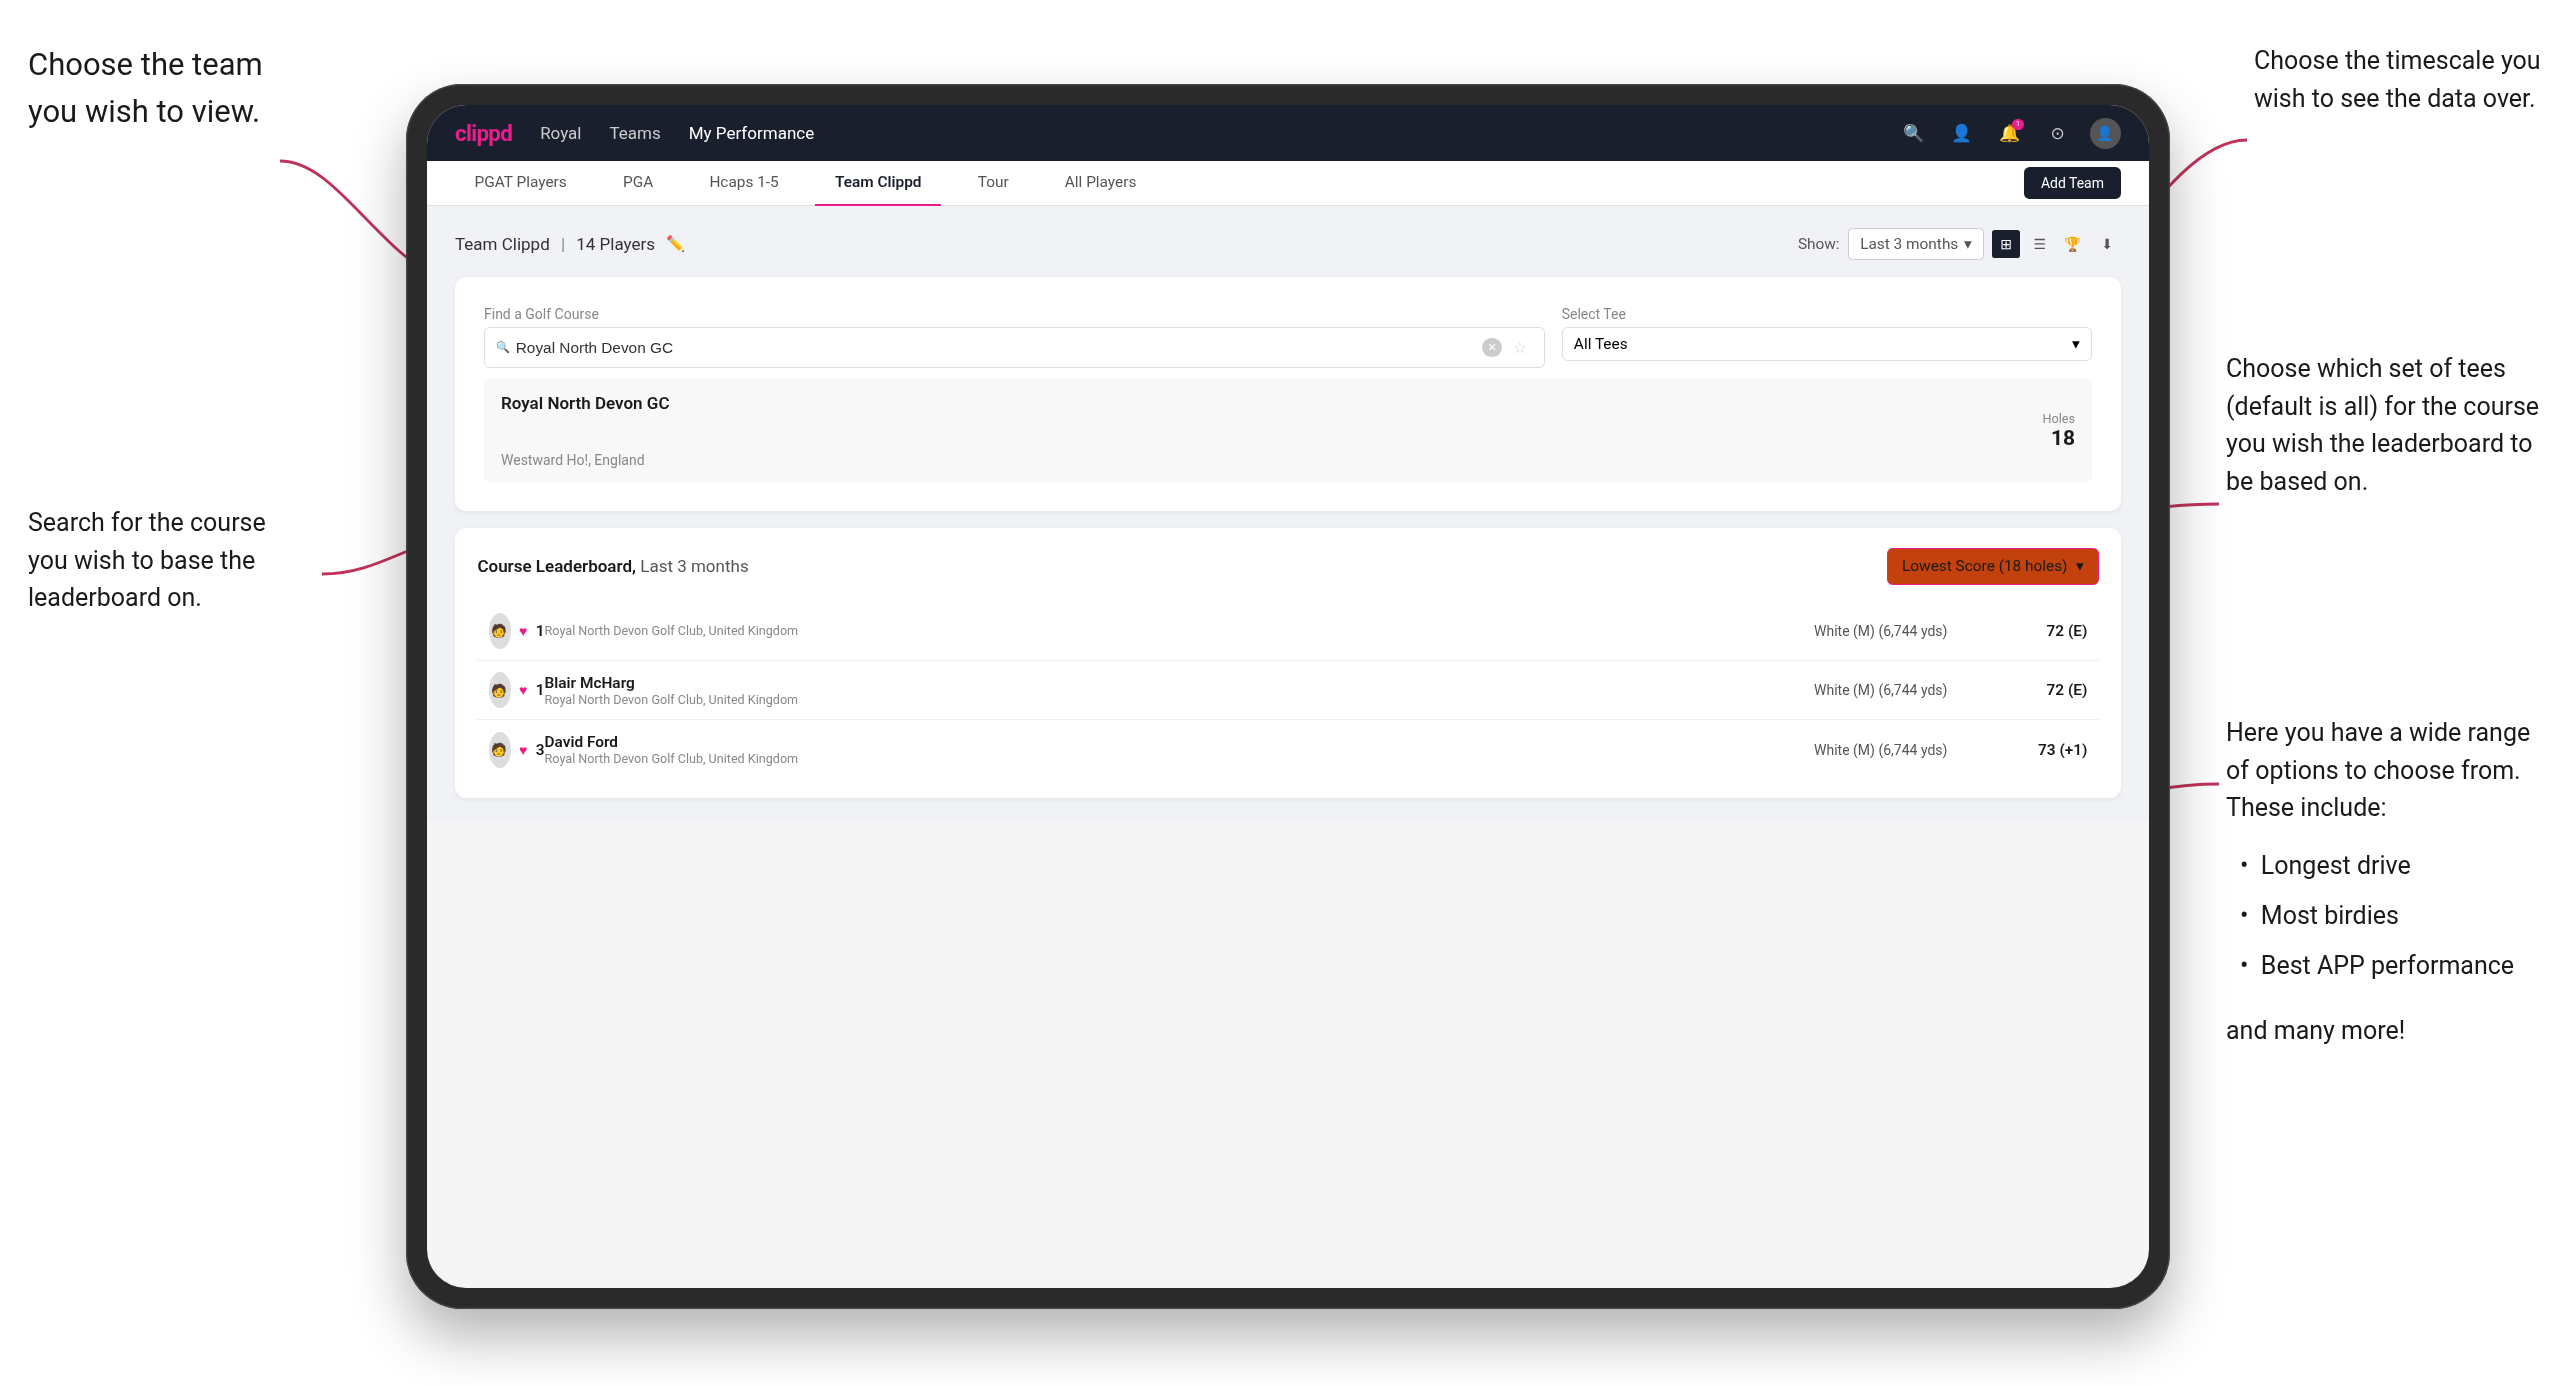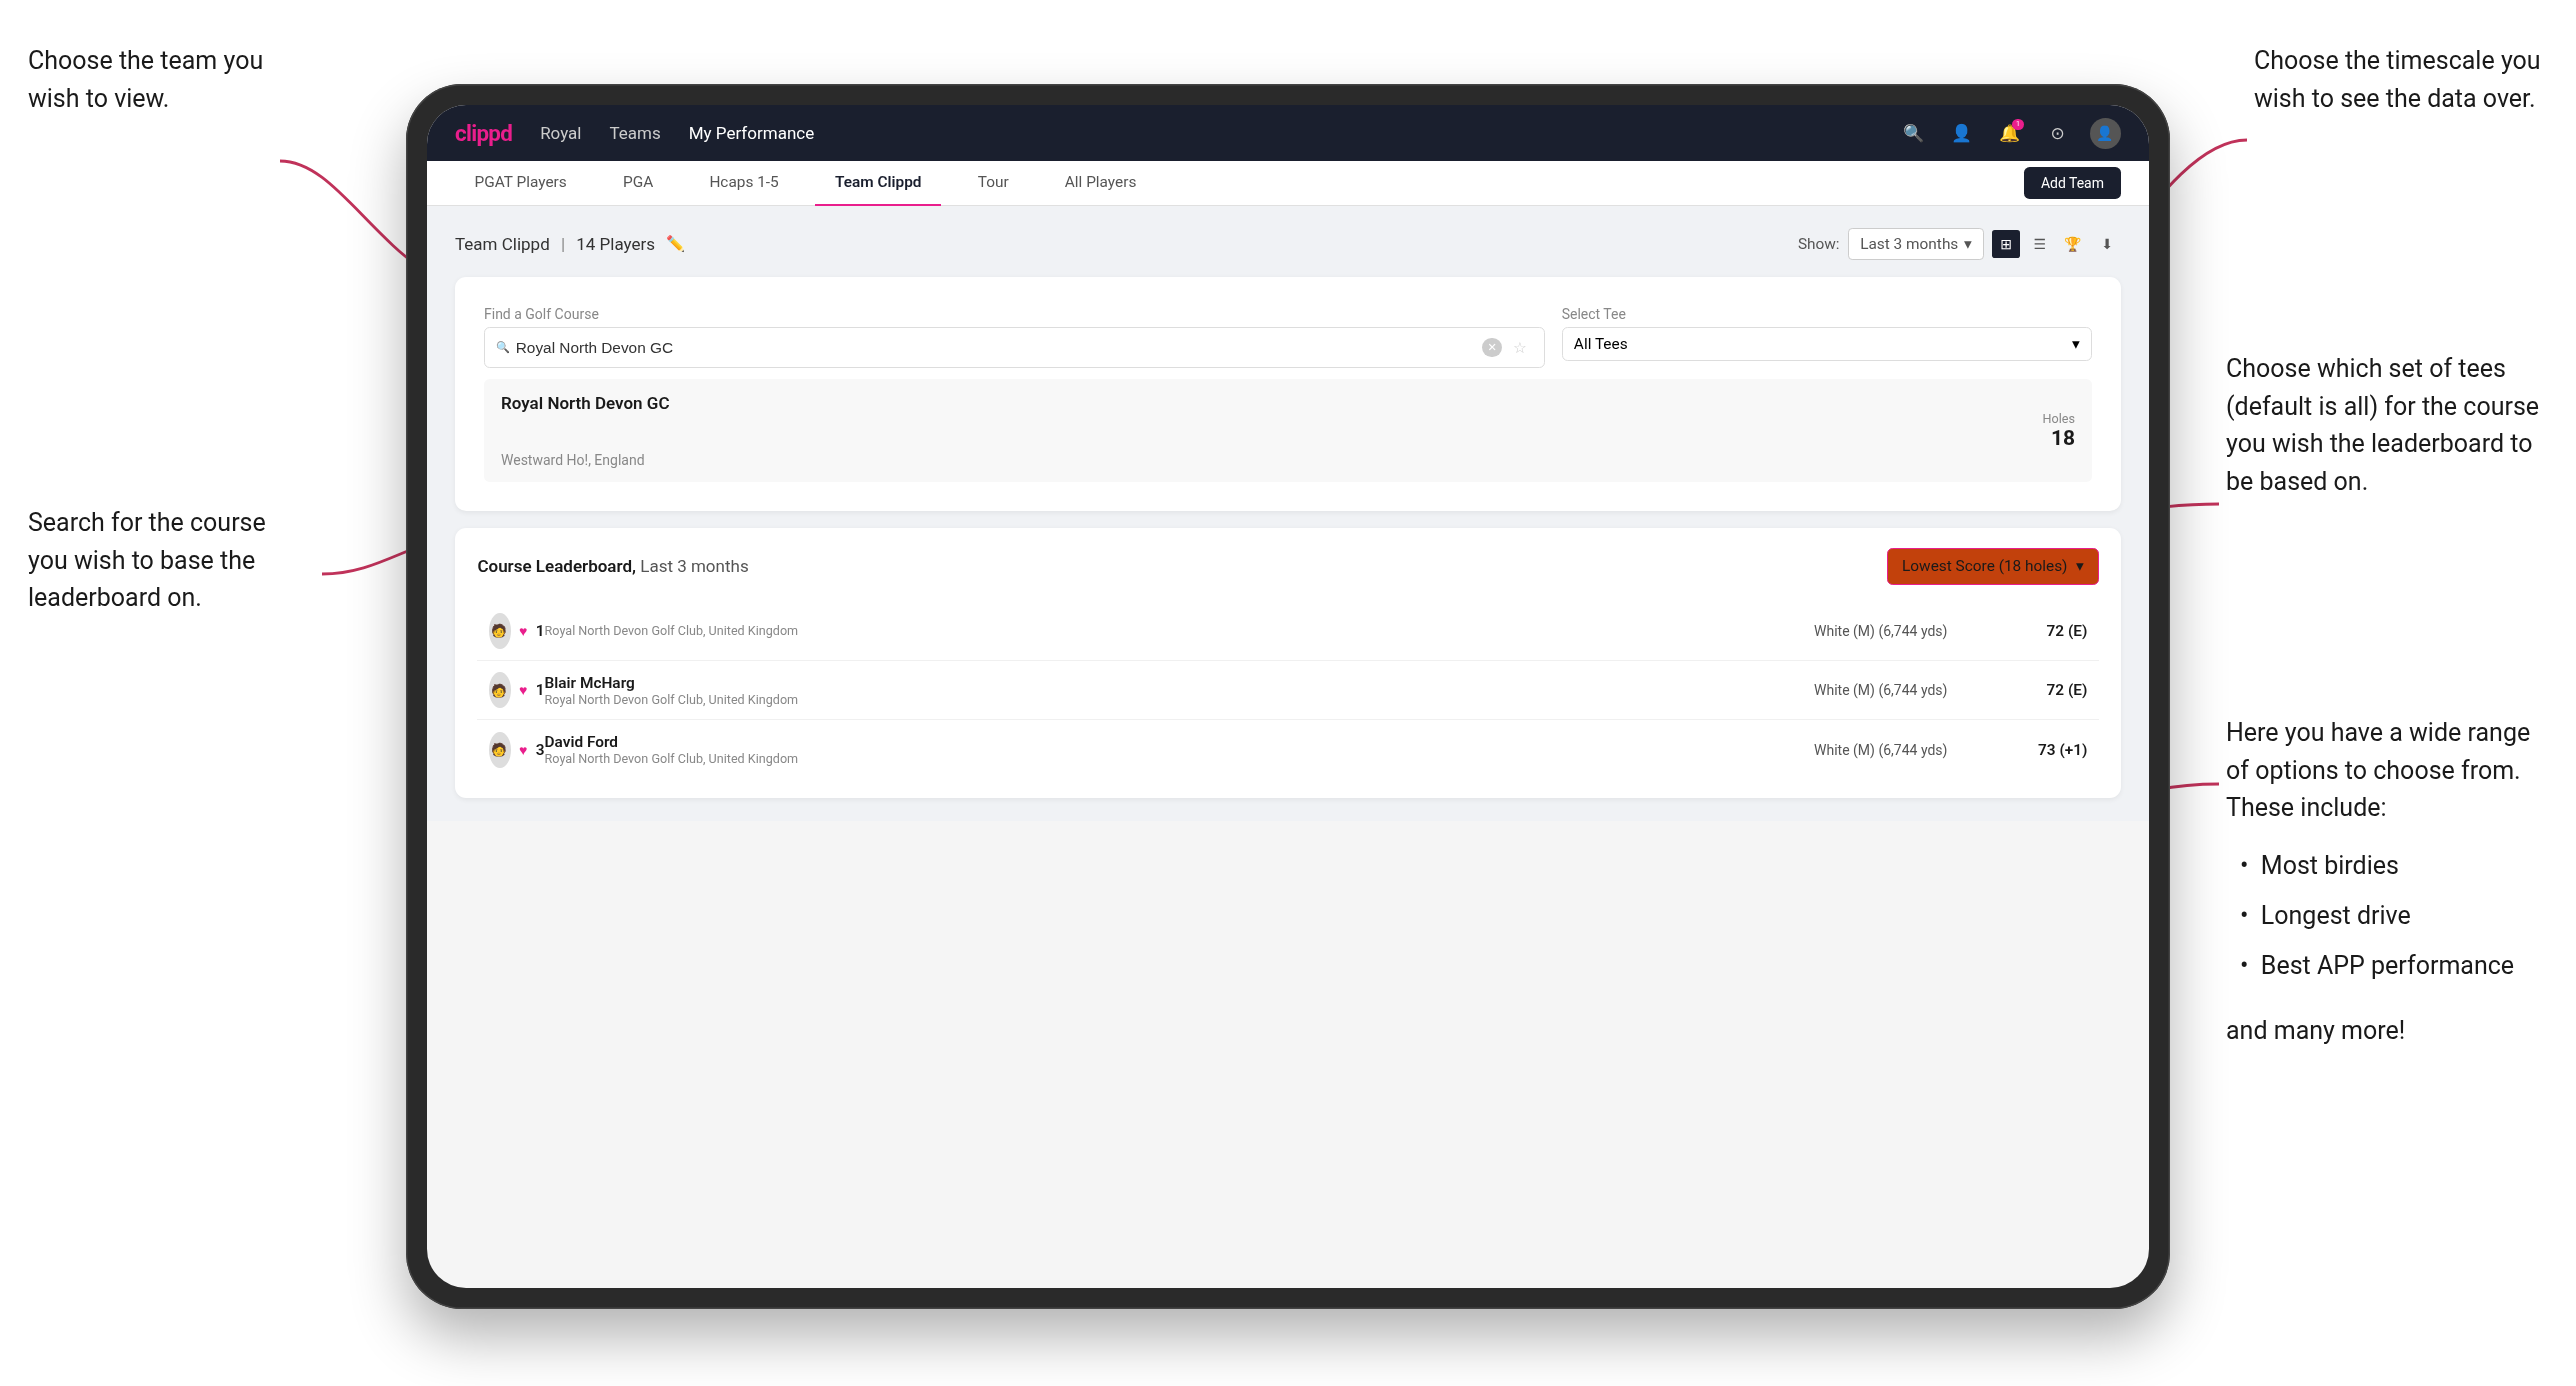--- a/index.html
+++ b/index.html
@@ -491,42 +491,42 @@
     .player-score {
       font-size: 15.4px;
       font-weight: 600;
       color: #1a1a1a;
       text-align: right;
     }
   </style>
 </head>
 <body>
 
-<div class="annotation" style="position:absolute; top:42px; left:28px; font-size:25px; line-height:1.5; max-width:266px;">
+<div class="annotation" style="position:absolute; top:42px; left:28px; font-size:31px; line-height:1.5; max-width:266px;">
   <span>Choose the team you
 wish to view.</span>
 </div>
 
 <div class="annotation" style="position:absolute; top:504px; left:28px; font-size:25px; line-height:1.5; max-width:294px;">
   Search for the course<br>you wish to base the<br>leaderboard on.
 </div>
 
 <div class="annotation" style="position:absolute; top:42px; left:2254px; font-size:25px; line-height:1.5; max-width:308px;">
   Choose the timescale you<br>wish to see the data over.
 </div>
 
 <div class="annotation" style="position:absolute; top:350px; left:2226px; font-size:25px; line-height:1.5; max-width:336px;">
   Choose which set of tees<br>(default is all) for the course<br>you wish the leaderboard to<br>be based on.
 </div>
 
 <div class="annotation" style="position:absolute; top:714px; left:2226px; font-size:25px; line-height:1.5; max-width:336px;">
   Here you have a wide range<br>of options to choose from.<br>These include:
   <div style="margin-top:14px; margin-left:14px; line-height:2;">
+    <div>• &nbsp;Longest drive</div>
     <div>• &nbsp;Most birdies</div>
-    <div>• &nbsp;Longest drive</div>
     <div>• &nbsp;Best APP performance</div>
   </div>
   <div style="margin-top:21px;">and many more!</div>
 </div>
 
 <svg class="arrows-svg" xmlns="http://www.w3.org/2000/svg" viewBox="0 0 3680 1980" width="2576" height="1386">
 
   <defs>
     <marker id="arrowhead" markerWidth="10" markerHeight="7" refX="10" refY="3.5" orient="auto">
       <polygon points="0 0, 10 3.5, 0 7" fill="#c0325a"></polygon>

